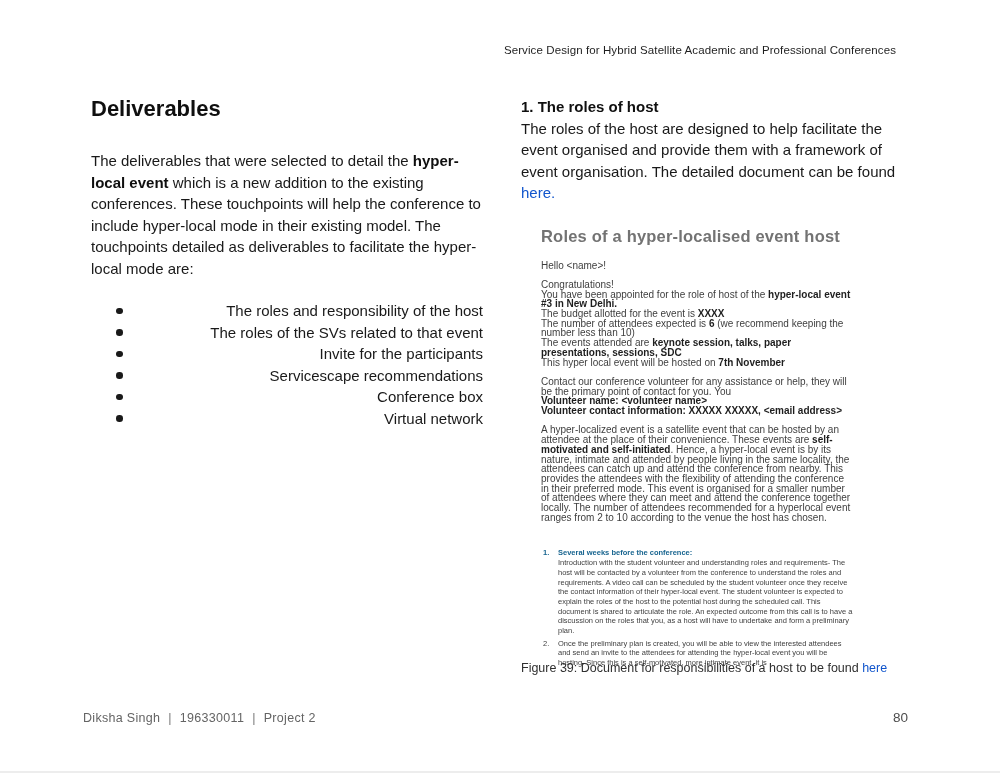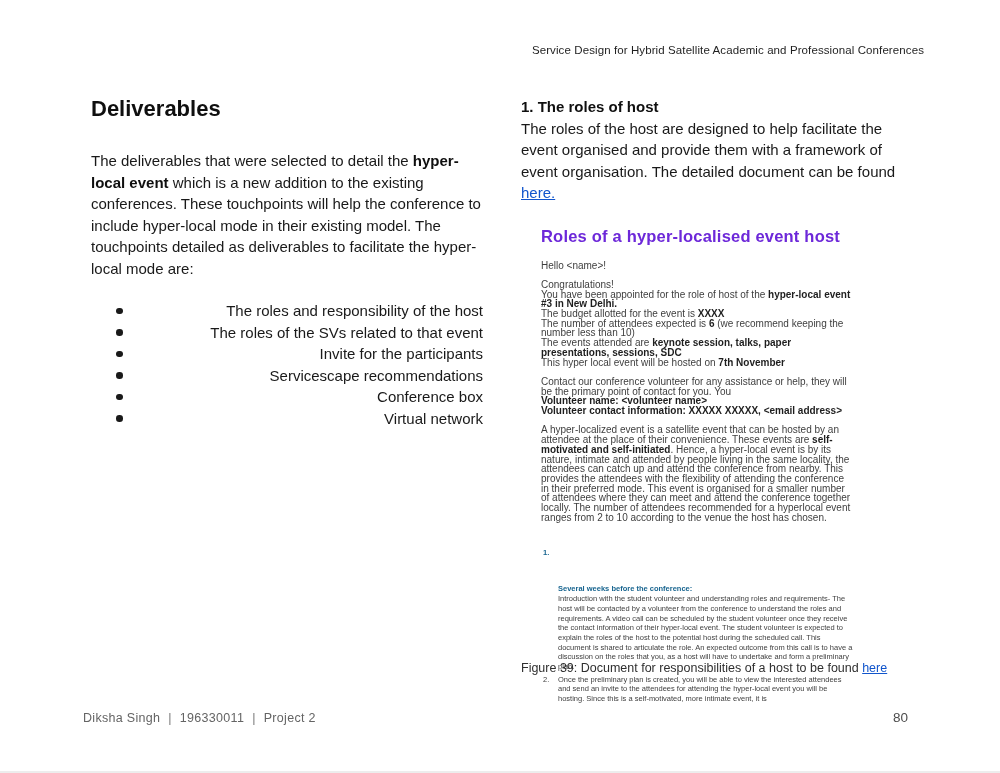--- a/index.html
+++ b/index.html
@@ -5,54 +5,54 @@
   * { margin:0; padding:0; box-sizing:border-box; }
   html,body { background:#fff; }
   body { font-family:"Liberation Sans","DejaVu Sans",sans-serif; color:#191919; }
   .page {
     position:relative; width:1000px; height:773px; background:#ffffff;
     overflow:hidden; border-bottom:2px solid #ededed;
   }
 
   
   .running-header {
-    position:absolute; top:44px; right:76px; width:600px;
+    position:absolute; top:44px; right:104px; width:600px;
     text-align:right; font-size:11.5px; color:#1f1f1f; letter-spacing:0.1px;
   }
 
   
   .col-left { position:absolute; left:91px; top:96px; width:392px; }
   .col-left h1 { font-size:22px; font-weight:700; color:#0f0f0f; margin:0 0 28px 0; }
   .body-text { font-size:15px; line-height:21.5px; color:#191919; }
   .body-text b { color:#0f0f0f; }
   ul.bullets { list-style:none; margin-top:21px; }
   ul.bullets li { position:relative; padding-left:46px; line-height:21.5px; font-size:15px;text-align:right; }
   ul.bullets li .dot {
     position:absolute; left:25px; top:7.5px; width:6.5px; height:6.5px;
     border-radius:50%; background:#191919;
   }
 
   
   .col-right { position:absolute; left:521px; top:96px; width:392px; }
   .col-right h2 { font-size:15px; line-height:21.5px; font-weight:700; color:#0f0f0f; }
-  a.doc-link { color:#1155cc; text-decoration:underline; cursor:pointer;margin-top:47px; }
+  a.doc-link { color:#1155cc; cursor:pointer;margin-top:47px; }
 
   
   .embedded-doc { margin-top:23px; padding-left:20px; width:350px; }
-  .embedded-doc h3 { font-size:16.5px; font-weight:700; color:#6d28d9; margin:0 0 15px 0; letter-spacing:0.2px; }
+  .embedded-doc h3 { font-size:16.5px; font-weight:700; color:#737373; margin:0 0 15px 0; letter-spacing:0.2px; }
   .dl { font-size:10px; line-height:9.7px; color:#3e3e3e; width:312px; }
   .dl b { color:#1e1e1e; }
   .gap { height:9.7px; }
   .steps { margin-top:26px; width:312px; }
   .step { display:flex; margin-bottom:3px; }
   .step .num { width:17px; flex:none; font-size:7.5px; line-height:9.7px; padding-left:2px; }
   .step .num.blue { color:#17648f; font-weight:700; }
   .step .num.dark { color:#3e3e3e; }
   .step .content { flex:1; font-size:7.5px; line-height:9.7px; color:#3e3e3e; }
-  .step .content .step-heading { display:block; color:#17648f; font-weight:700;margin-top:36px; }
+  .step .content .step-heading { display:block; color:#17648f; font-weight:700; }
 
   
   .figure-caption {
     position:absolute; left:521px; top:661px; width:400px;
     font-size:12.5px; color:#2f2f2f;
   }
 
   
   .footer-left {
     position:absolute; left:83px; top:711px; font-size:12.5px; color:#646464; letter-spacing:0.3px;

